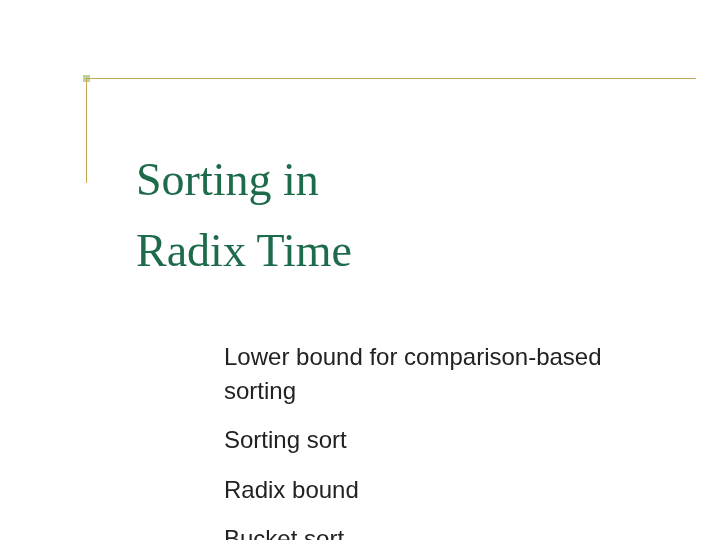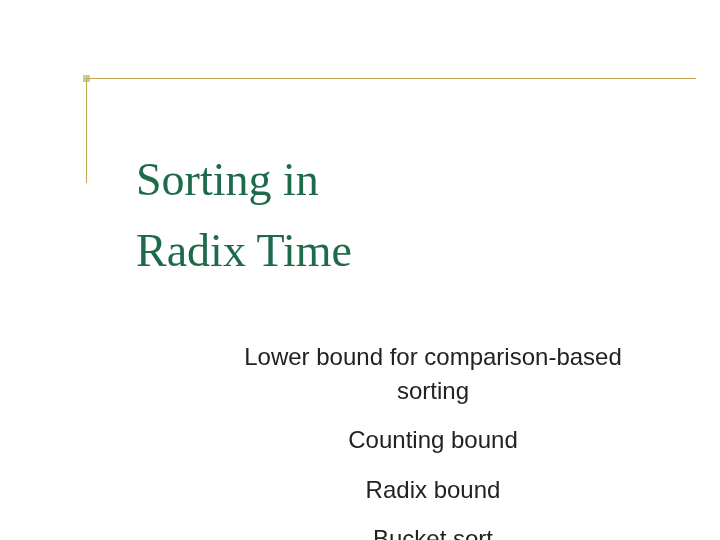--- a/index.html
+++ b/index.html
@@ -45,32 +45,31 @@
       top: 276px;
       left: 160px;
       width: 450px;
     }
     .subtitle-line {
       font-size: 24px;
       color: #222222;
       line-height: 1.4;
       font-family: Arial, Helvetica, sans-serif;
       margin-bottom: 2px;
-      text-align: center;
     }
   </style>
 </head>
 <body>
 
 <div class="accent-square"></div>
 <div class="corner-frame"></div>
 
 <div class="title-block">
   <div class="title-line">Sorting in</div>
   <div class="title-line">Radix Time</div>
 </div>
 
 <div class="subtitle-block">
   <div class="subtitle-line">Lower bound for comparison-based sorting</div>
-  <div class="subtitle-line">Counting bound</div>
+  <div class="subtitle-line">Sorting sort</div>
   <div class="subtitle-line">Radix bound</div>
   <div class="subtitle-line">Bucket sort</div>
 </div>
 
 </body></html>

